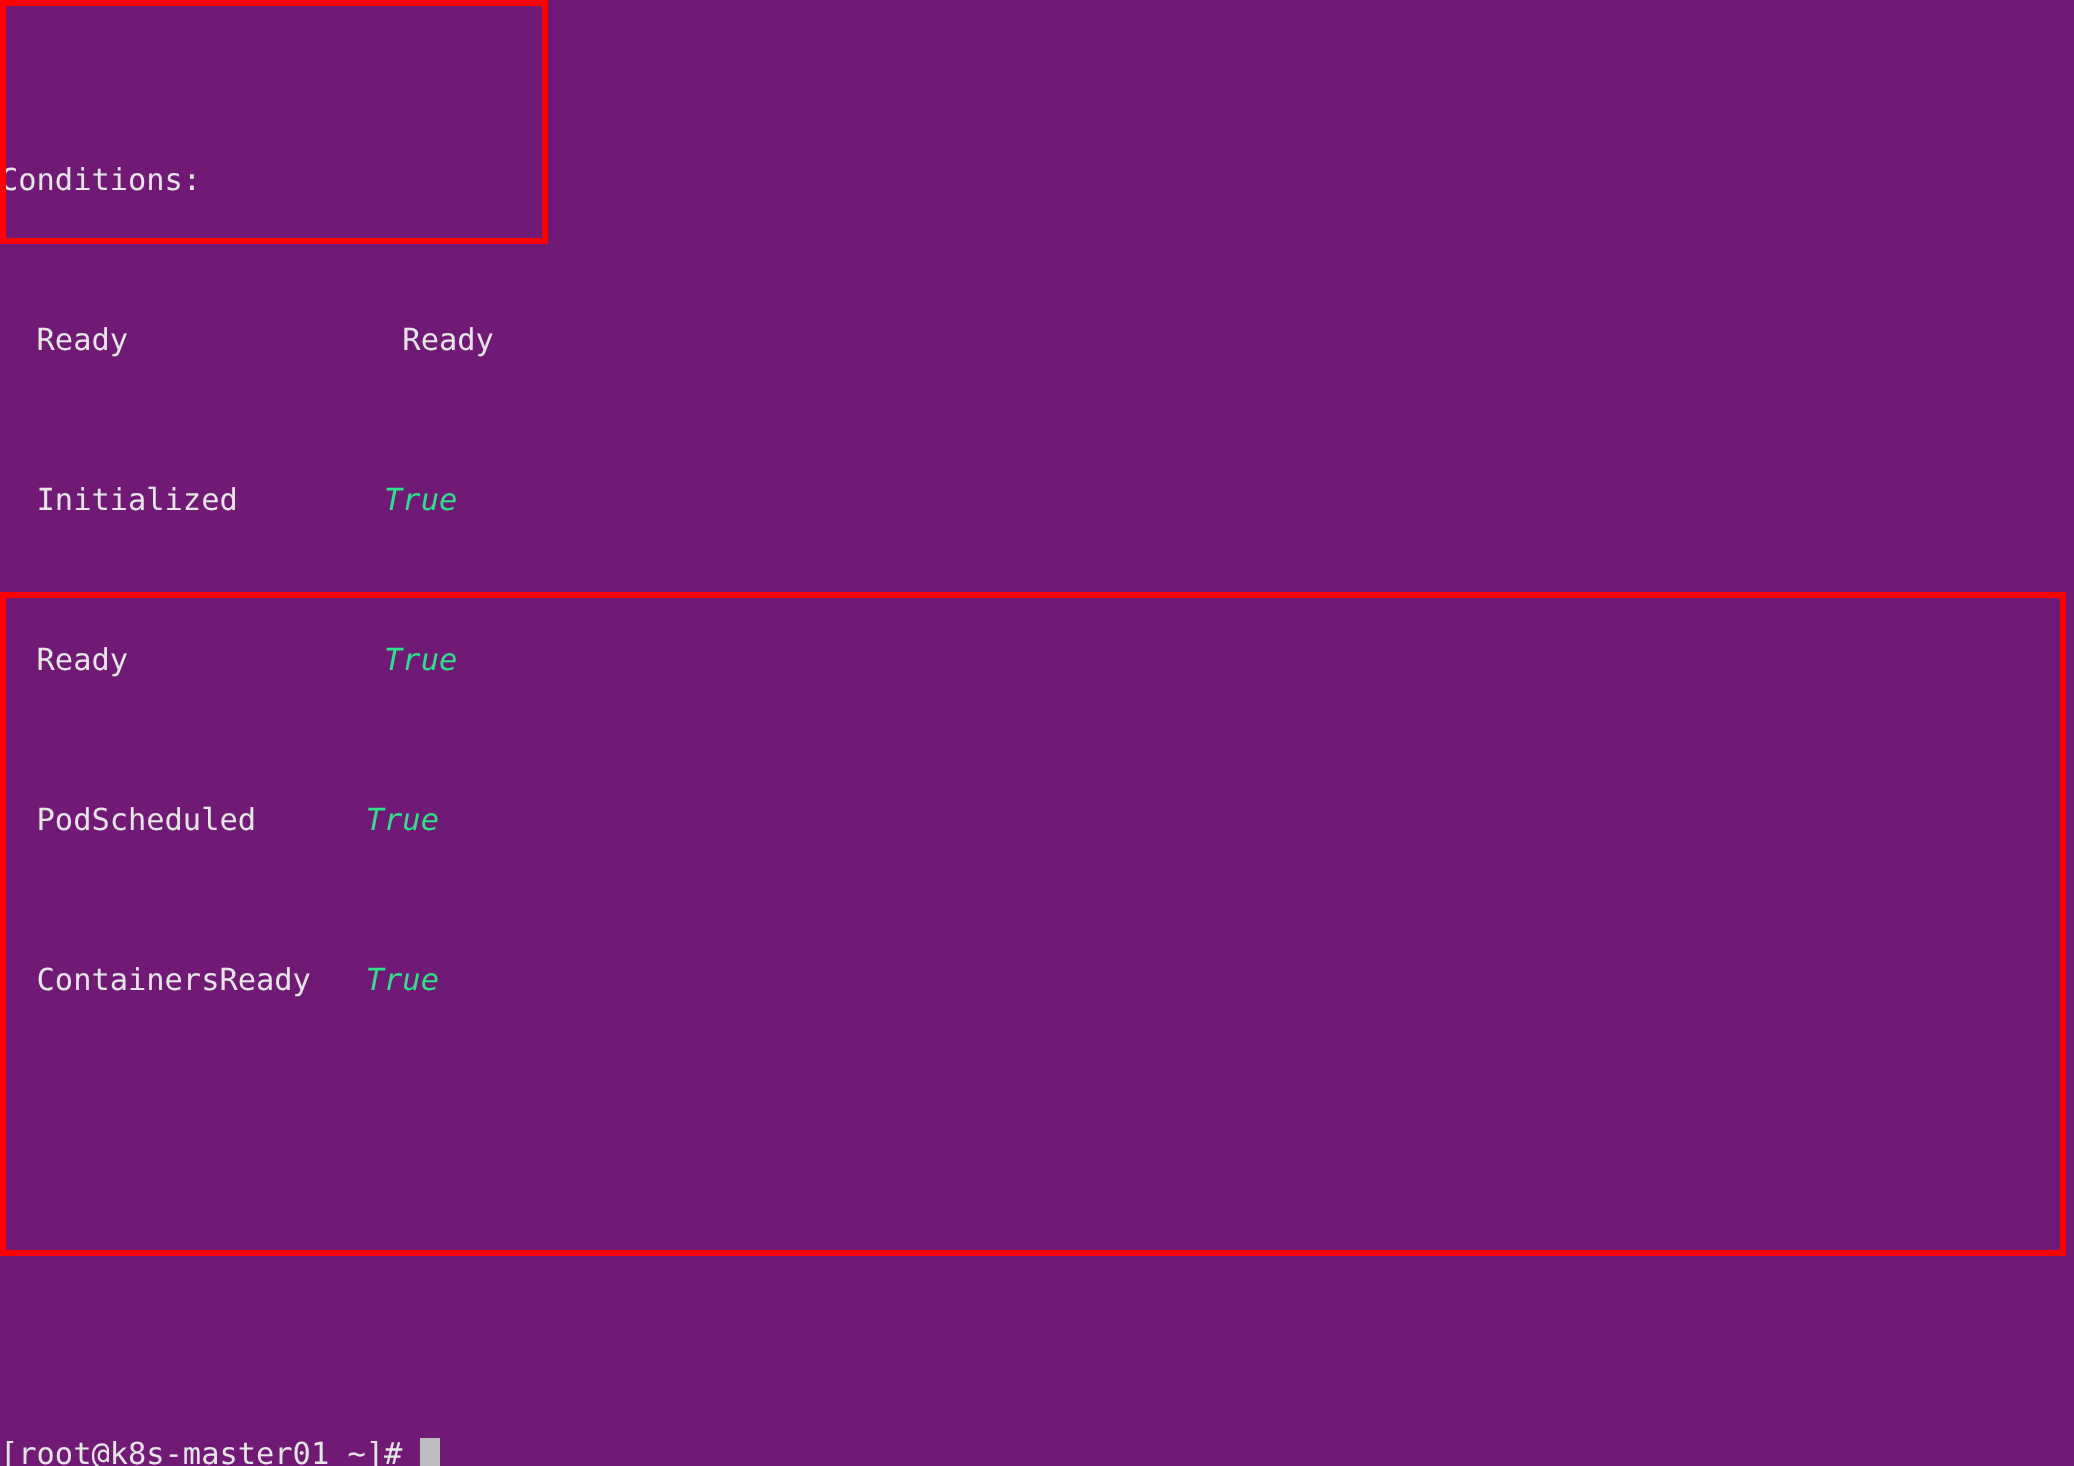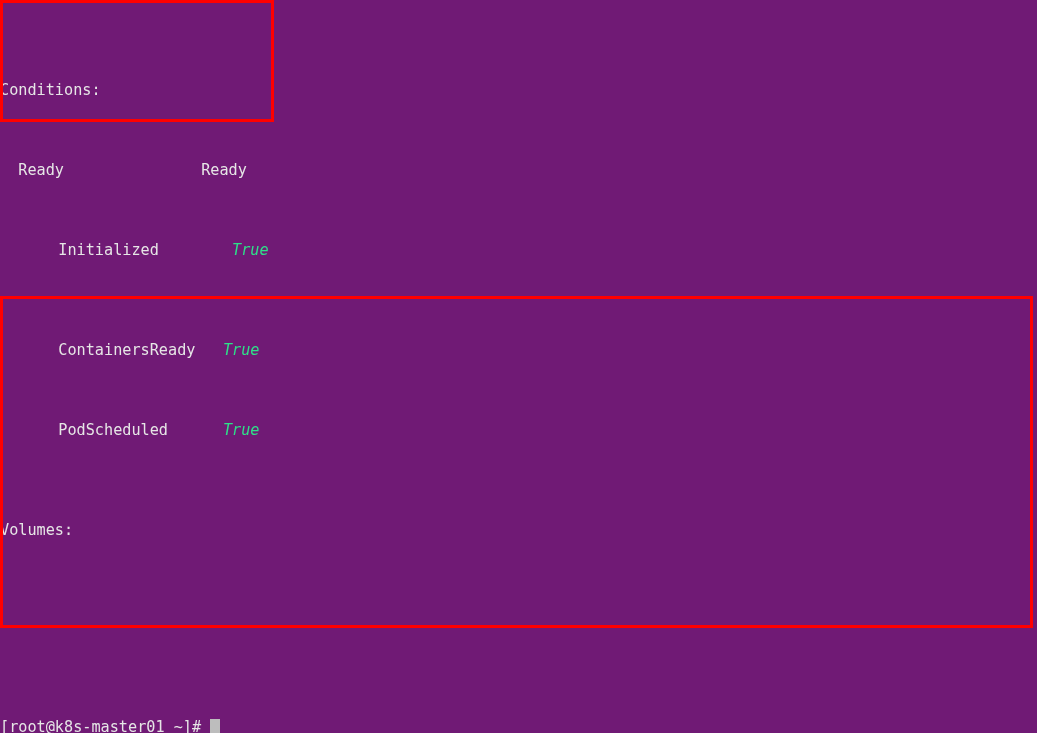--- a/index.html
+++ b/index.html
@@ -45,21 +45,21 @@
     white-space: pre;
     padding: 0;
   }
   .line {
     white-space: pre;
     height: 20px;
     line-height: 20px;
     font-size: 15.2px;
   }
   .green  { color: #2ee089; font-style: italic; }
-  .white  { color: #e6e6e6; padding-left: 40px; }
+  .white  { color: #e6e6e6; }
 
   
   .redbox {
     position: absolute;
     border: 3px solid #ff0000;
     box-sizing: border-box;
     pointer-events: none;
   }
   #box-conditions {
     left: 0px;
@@ -103,27 +103,27 @@
 
   <div class="term-body">
 
     
     <div class="line">Conditions:</div>
 
     <div class="line"><span>  Ready</span><span>               </span><span>Ready</span></div>
 
     <div class="line"><span class="white">  Initialized</span><span>        </span><span class="green">True</span></div>
 
+    <div class="line"><span class="white">  Ready</span><span>              </span><span class="green">True</span></div>
+
+    <div class="line"><span class="white">  PodScheduled</span><span>      </span><span class="green">True</span></div>
 
     <div class="line"><span class="white">  ContainersReady</span><span>   </span><span class="green">True</span></div>
 
-    <div class="line"><span class="white">  PodScheduled</span><span>      </span><span class="green">True</span></div>
-
     
-    <div class="line">Volumes:</div>
 
 
     
 
     
 
     
 
     
     

